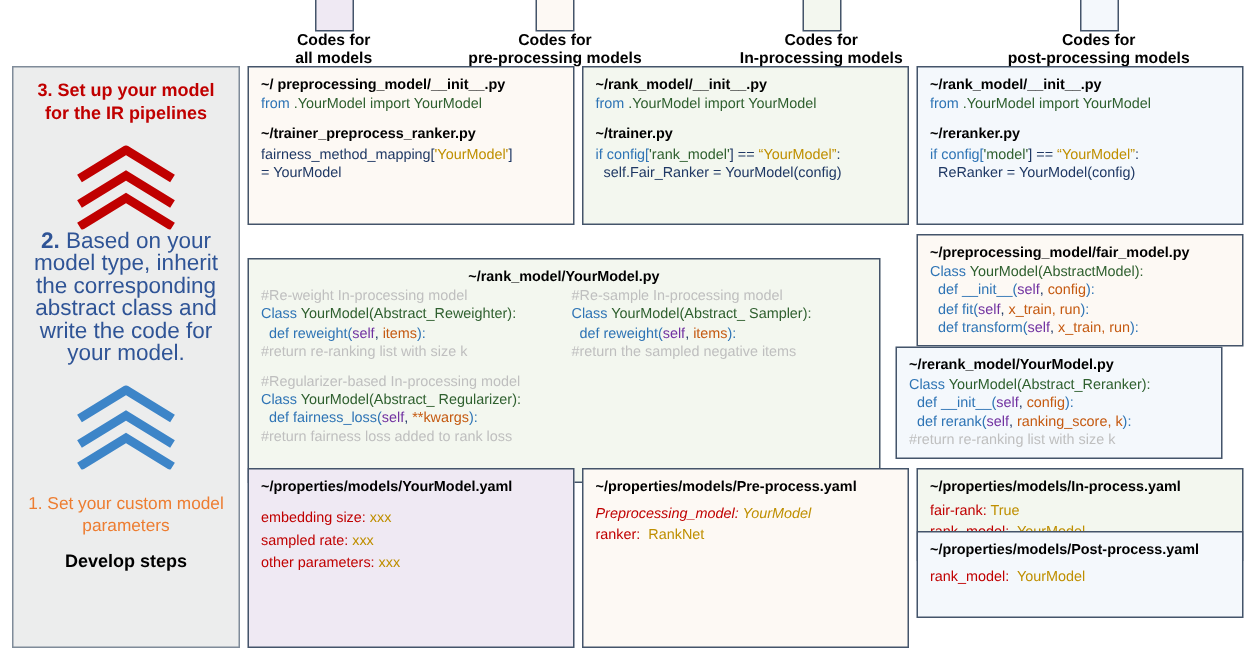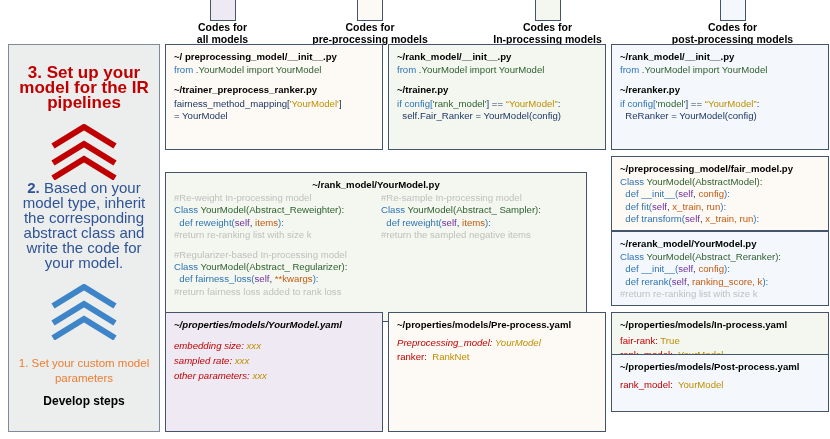--- a/index.html
+++ b/index.html
@@ -34,34 +34,34 @@
   .sidebar{
     position:absolute;left:8px;top:44px;width:152px;height:388px;
     background:#eceded;border:1px solid #7f8b99;
     box-sizing:border-box;
     display:flex;flex-direction:column;align-items:center;
     padding-top:8px;
   }
   .step-text{
     text-align:center;line-height:15px;padding:0 8px;
   }
-  .step3{font-size:17px;font-weight:bold;color:#c00000;margin-top:12px;}
+  .step3{font-size:12px;font-weight:bold;color:#c00000;margin-top:0;}
   .step2{font-size:15px;color:#2f5496;margin-top:0px;}
   .step2 b{font-weight:bold;}
   .step1{font-size:11.5px;color:#ed7d31;margin-top:0px;}
   .develop{font-size:12px;font-weight:bold;color:#000;margin-top:8px;}
   .chev{display:block;}
 
   
   .panel{
     position:absolute;box-sizing:border-box;
     border:1px solid #44546a;
     font-size:9.6px;line-height:12.2px;
   }
-  .c-all{background:#efe9f3;font-style:italic;}
+  .c-all{background:#efe9f3;}
   .c-pre{background:#fdf9f4;}
   .c-in{background:#f3f7ef;}
   .c-post{background:#f4f8fc;}
 
   .code{padding:6px 8px 4px 8px;}
   .title{
     font-weight:bold;color:#000;font-size:9.6px;margin-bottom:1px;
     white-space:nowrap;
   }
   .title.c{text-align:center;}
@@ -207,21 +207,21 @@
   <div class="panel c-pre" style="left:611px;top:156px;width:218px;height:75px;">
     <div class="code">
       <div class="title">~/preprocessing_model/fair_model.py</div>
       <div class="line"><span class="kw">Class </span><span class="cls">YourModel(AbstractModel):</span></div>
       <div class="line"><span class="kw">  def </span><span class="kw">__init__(</span><span class="self">self</span><span class="plain">, </span><span class="arg">config</span><span class="kw">):</span></div>
       <div class="line"><span class="kw">  def </span><span class="kw">fit(</span><span class="self">self</span><span class="plain">, </span><span class="arg">x_train, run</span><span class="kw">):</span></div>
       <div class="line"><span class="kw">  def </span><span class="kw">transform(</span><span class="self">self</span><span class="plain">, </span><span class="arg">x_train, run</span><span class="kw">):</span></div>
     </div>
   </div>
 
-  <div class="panel c-post" style="left:611px;top:231px;width:218px;height:75px;">
+  <div class="panel c-post" style="left:597px;top:231px;width:218px;height:75px;">
     <div class="code">
       <div class="title">~/rerank_model/YourModel.py</div>
       <div class="line"><span class="kw">Class </span><span class="cls">YourModel(Abstract_Reranker):</span></div>
       <div class="line"><span class="kw">  def </span><span class="kw">__init__(</span><span class="self">self</span><span class="plain">, </span><span class="arg">config</span><span class="kw">):</span></div>
       <div class="line"><span class="kw">  def </span><span class="kw">rerank(</span><span class="self">self</span><span class="plain">, </span><span class="arg">ranking_score, k</span><span class="kw">):</span></div>
       <div class="line cmt">#return re-ranking list with size k</div>
     </div>
   </div>
 
   <div class="panel c-all" style="left:165px;top:312px;width:218px;height:120px;">

